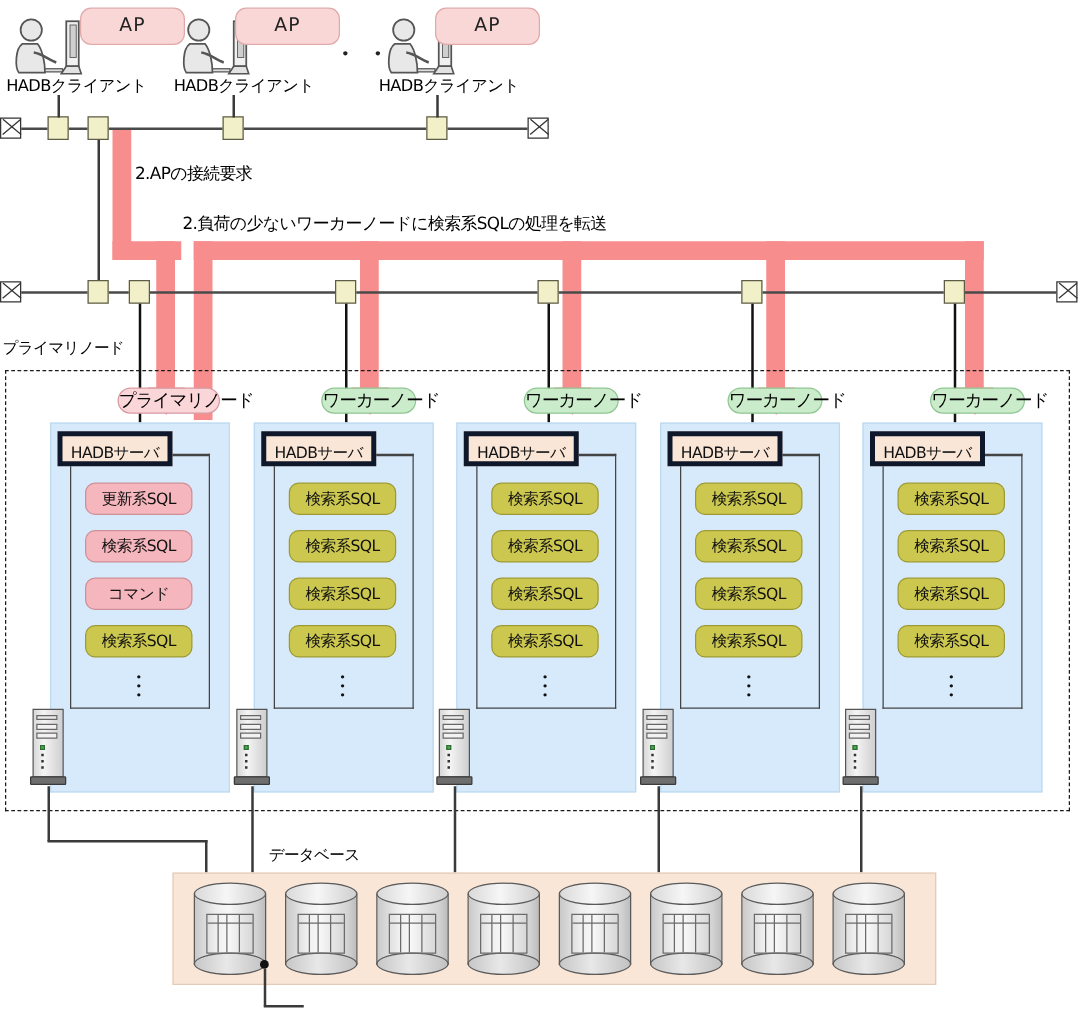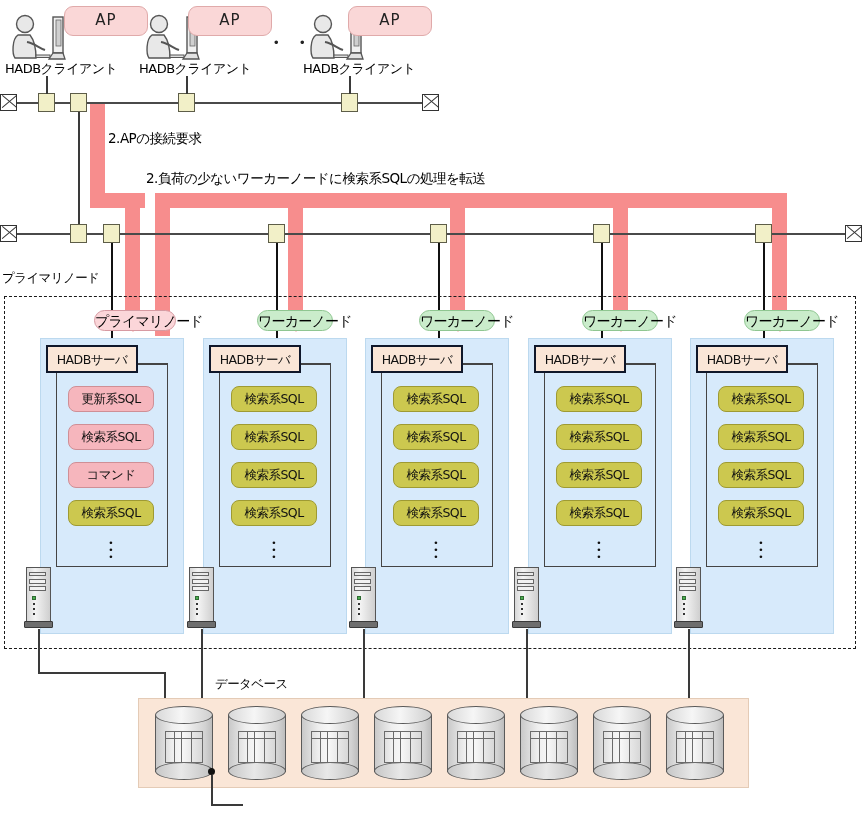--- a/index.html
+++ b/index.html
@@ -31,21 +31,21 @@
   
   .dashbox{position:absolute;border:1.8px dashed #1a1a1a;box-sizing:border-box;}
   .section-label{position:absolute;font-size:12.5px;color:#000;white-space:nowrap;letter-spacing:-0.6px;}
 
   
   .node-panel{position:absolute;background:#d7eafb;border:1px solid #bcd9ef;box-sizing:border-box;}
   .node-pill{position:absolute;border-radius:11px;text-align:center;font-size:14px;line-height:20px;
              white-space:nowrap;letter-spacing:-0.8px;box-sizing:border-box;margin-left:36px;}
   .pill-primary{background:#fbd6d9;border:1px solid #d79aa2;}
   .pill-worker{background:#caeccb;border:1px solid #8fc691;}
-  .hadb-box{position:absolute;background:#fae6d7;border:2px solid #0f172a;box-sizing:border-box;
+  .hadb-box{position:absolute;background:#fae6d7;border:4px solid #0f172a;box-sizing:border-box;
             text-align:center;font-size:12.5px;line-height:26px;letter-spacing:-0.5px;color:#111;}
   .inner-frame{position:absolute;border:1.6px solid #444;border-top:none;box-sizing:border-box;background:transparent;}
   .bracket-top{position:absolute;height:1.6px;background:#444;}
   .sql{position:absolute;border-radius:8px;text-align:center;font-size:12.5px;line-height:24px;
        letter-spacing:-0.5px;color:#111;box-sizing:border-box;}
   .sql-red{background:#f6b6bd;border:1px solid #cf8f96;}
   .sql-olive{background:#ccc84f;border:1px solid #9e9a33;}
   .vdots{position:absolute;text-align:center;font-size:9px;line-height:7px;color:#111;}
 
   

